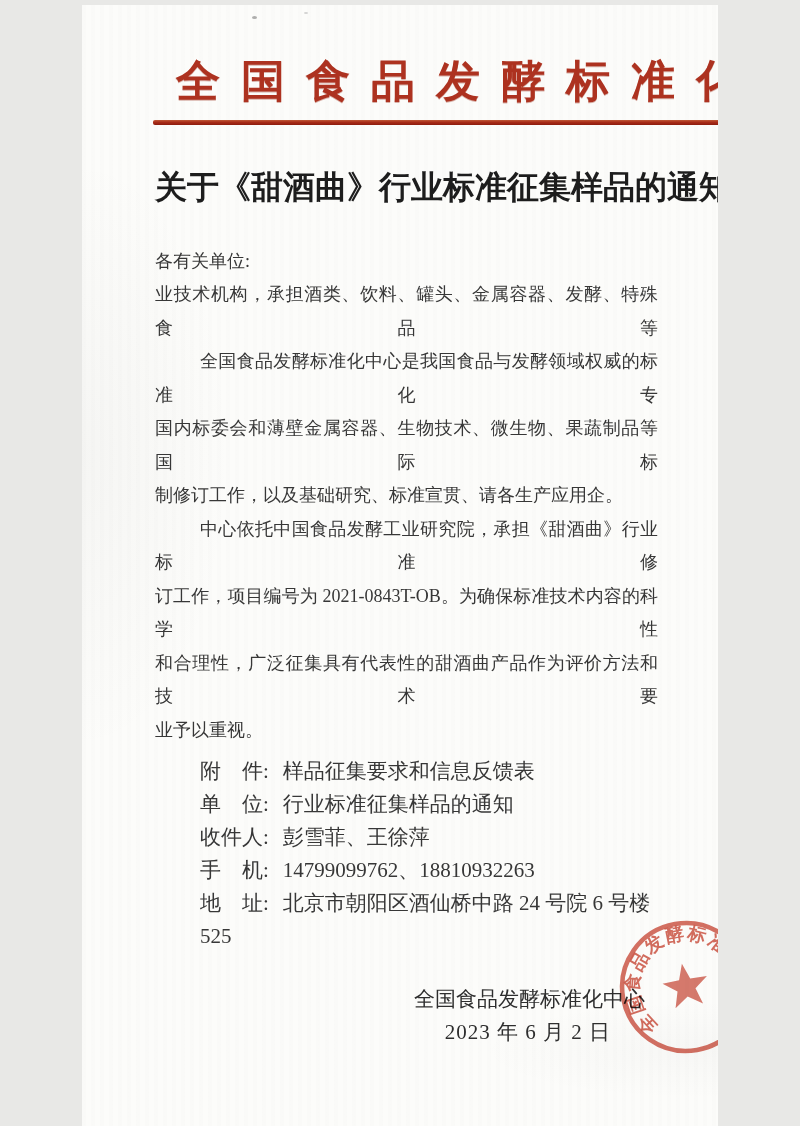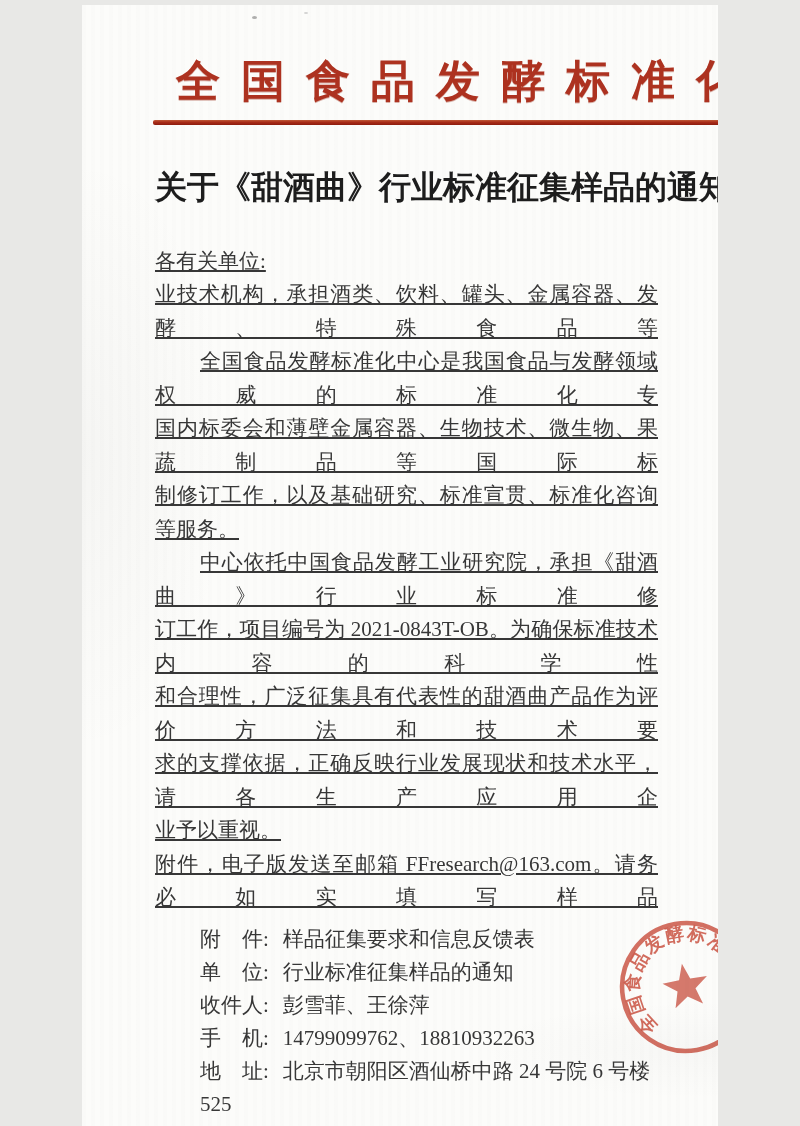--- a/index.html
+++ b/index.html
@@ -43,23 +43,22 @@
     margin:40px 60px 0 73px;
     text-align:center;
     font-size:32px;
     line-height:44px;
     font-weight:bold;
     color:#1d1d1d;
     white-space:nowrap;
   }
   .body{
     margin:36px 60px 0 73px;   
-    font-size:21px;
+    font-size:18px;
     line-height:33.5px;
-    text-decoration:underline;
   }
   .line{
     text-align:justify;
     text-align-last:justify;
     white-space:normal;
   }
   .line.short{text-align-last:left;}
   .line.indent{text-indent:45px;}
   .contacts{
     list-style:none;
@@ -101,33 +100,31 @@
 
   <h2 class="doc-title">关于《甜酒曲》行业标准征集样品的通知</h2>
 
   <main class="body">
     <div class="line short">各有关单位:</div>
 
     <div>
       <div class="line">业技术机构，承担酒类、饮料、罐头、金属容器、发酵、特殊食品等</div>
       <div class="line indent">全国食品发酵标准化中心是我国食品与发酵领域权威的标准化专</div>
       <div class="line">国内标委会和薄壁金属容器、生物技术、微生物、果蔬制品等国际标</div>
-      <div class="line short">制修订工作，以及基础研究、标准宣贯、标准化咨询等服务。</div>
+      <div class="line short">制修订工作，以及基础研究、标准宣贯、请各生产应用企。</div>
     </div>
 
     <div>
       <div class="line indent">中心依托中国食品发酵工业研究院，承担《甜酒曲》行业标准修</div>
       <div class="line">订工作，项目编号为 2021-0843T-OB。为确保标准技术内容的科学性</div>
       <div class="line">和合理性，广泛征集具有代表性的甜酒曲产品作为评价方法和技术要</div>
-      <div class="line">求的支撑依据，正确反映行业发展现状和技术水平，请各生产应用企</div>
       <div class="line short">业予以重视。</div>
     </div>
 
     <div>
-      <div class="line">附件，电子版发送至邮箱 FFresearch@163.com。请务必如实填写样品</div>
     </div>
   </main>
 
   <ul class="contacts">
     <li>
       <span class="lbl">附　件:</span><span class="val">样品征集要求和信息反馈表</span>
     </li>
     <li>
       <span class="lbl">单　位:</span><span class="val">行业标准征集样品的通知</span>
     </li>
@@ -137,20 +134,21 @@
     <li>
       <span class="lbl">手　机:</span><span class="val">14799099762、18810932263</span>
     </li>
     <li>
       <span class="lbl">地　址:</span><span class="val">北京市朝阳区酒仙桥中路 24 号院 6 号楼 525</span>
     </li>
   </ul>
 
   <div class="signature">
     <div class="sign-org">全国食品发酵标准化中心</div>
+    <div class="sign-date">2023 年 6 月 2 日</div>
   </div>
 
   <svg class="seal" viewBox="0 0 160 160" aria-hidden="true">
     <defs>
       <path id="sealArc" d="M 43.2 116.8 A 52 52 0 1 1 116.8 116.8" fill="none"></path>
     </defs>
     <g transform="rotate(-10 80 80)" opacity="0.85">
       <circle cx="80" cy="80" r="70" fill="none" stroke="#c63b29" stroke-width="5" stroke-opacity="0.85"></circle>
       <path d="M80,54 L86.2,71.5 L104.7,72 L90,83.2 L95.3,101 L80,90.5 L64.7,101 L70,83.2 L55.3,72 L73.8,71.5 Z" fill="#c63b29" fill-opacity="0.8"></path>
       <text font-size="20" fill="#c63b29" fill-opacity="0.88" letter-spacing="2" font-family="&quot;Liberation Serif&quot;,&quot;DejaVu Serif&quot;,serif" font-weight="bold">

